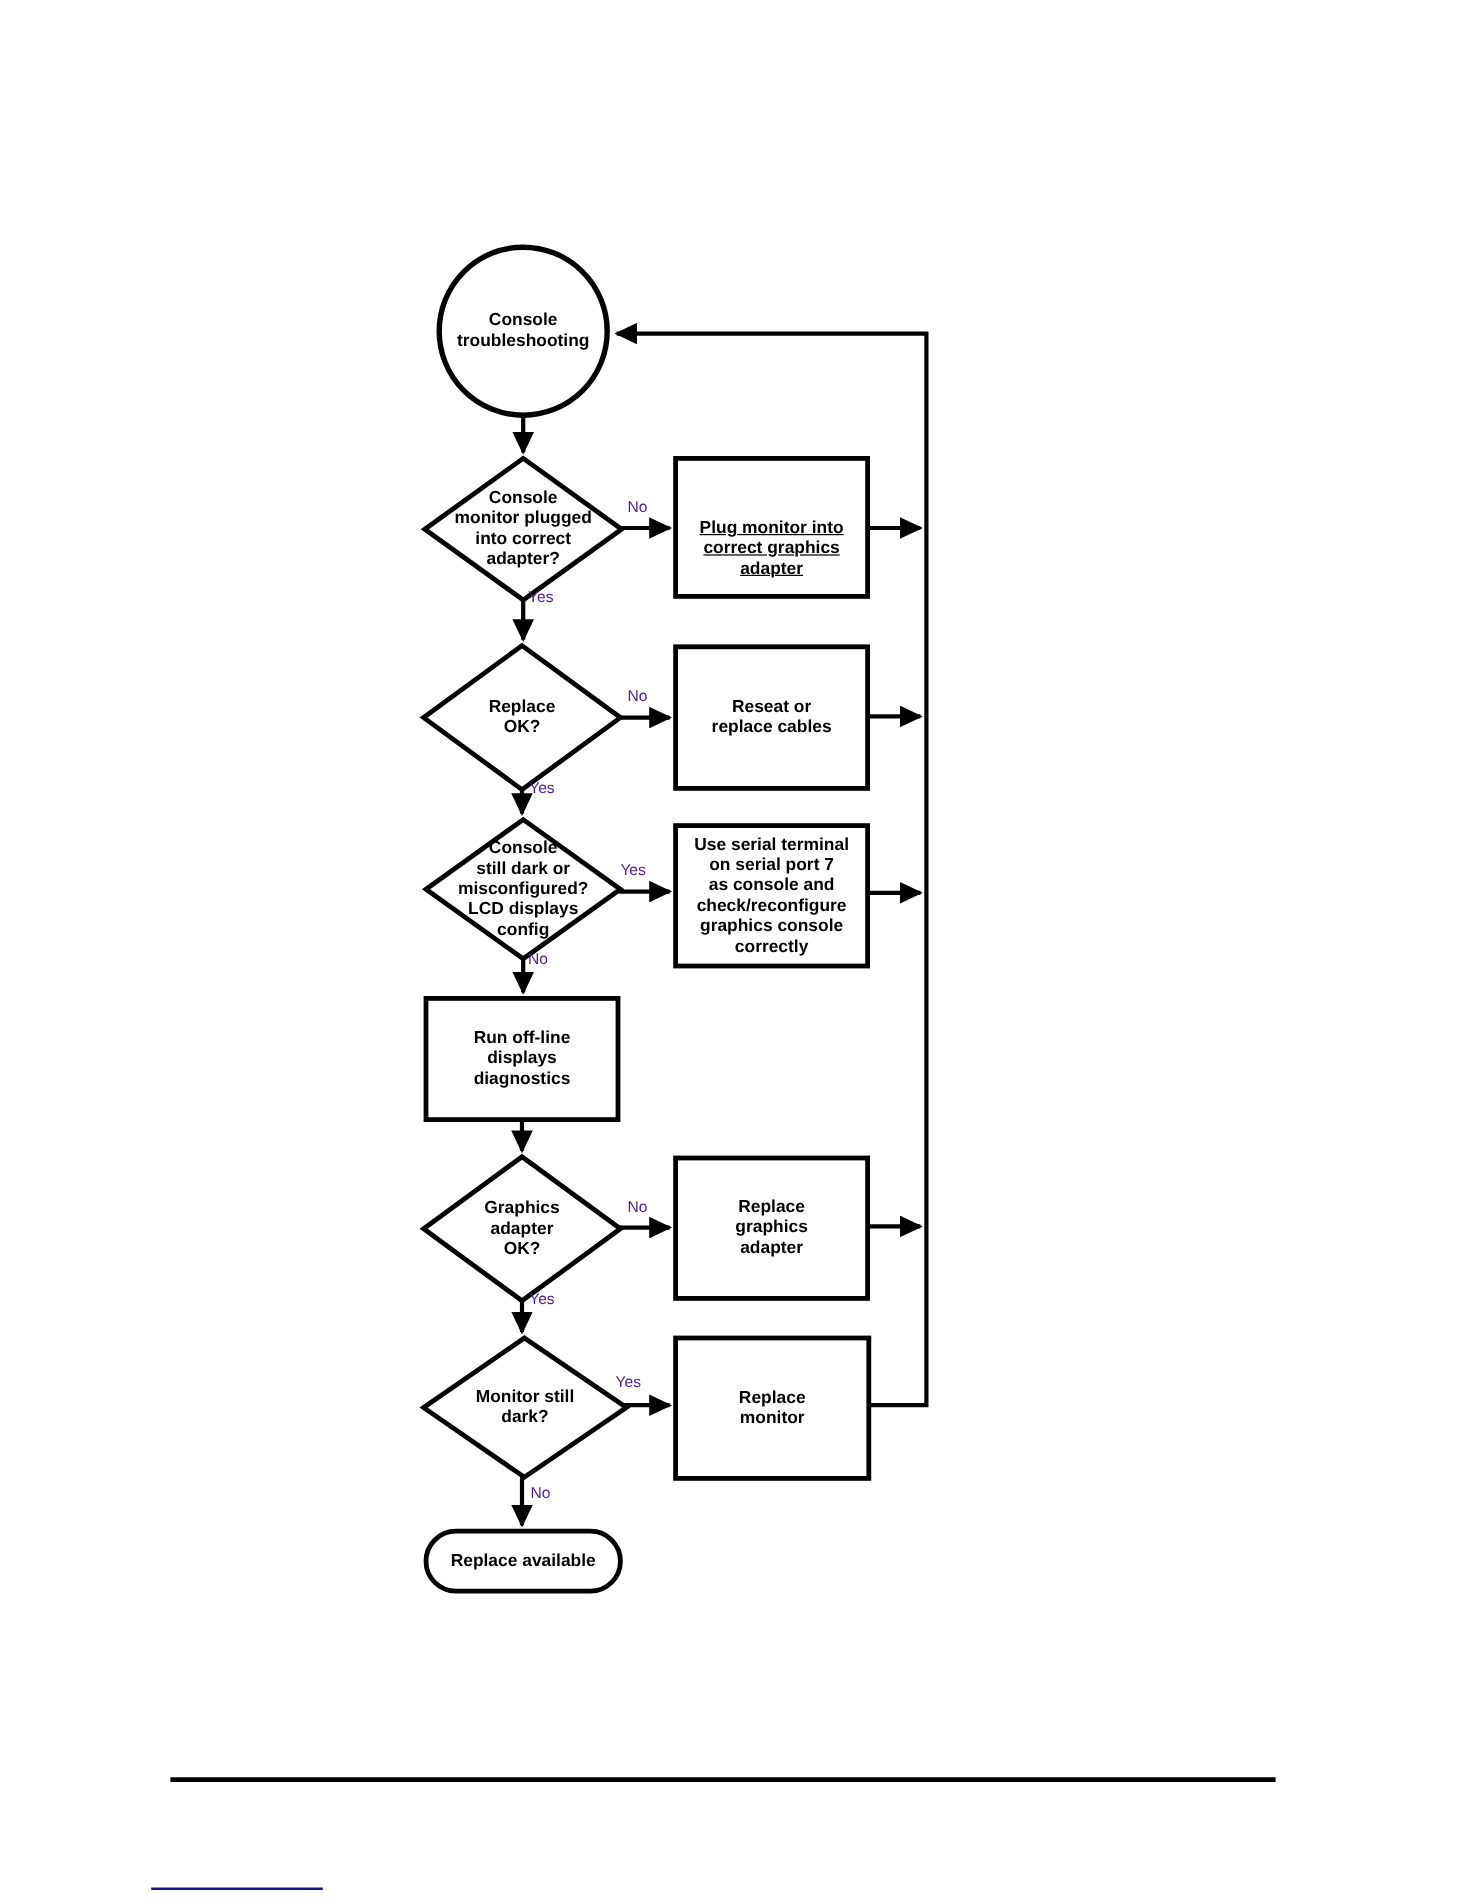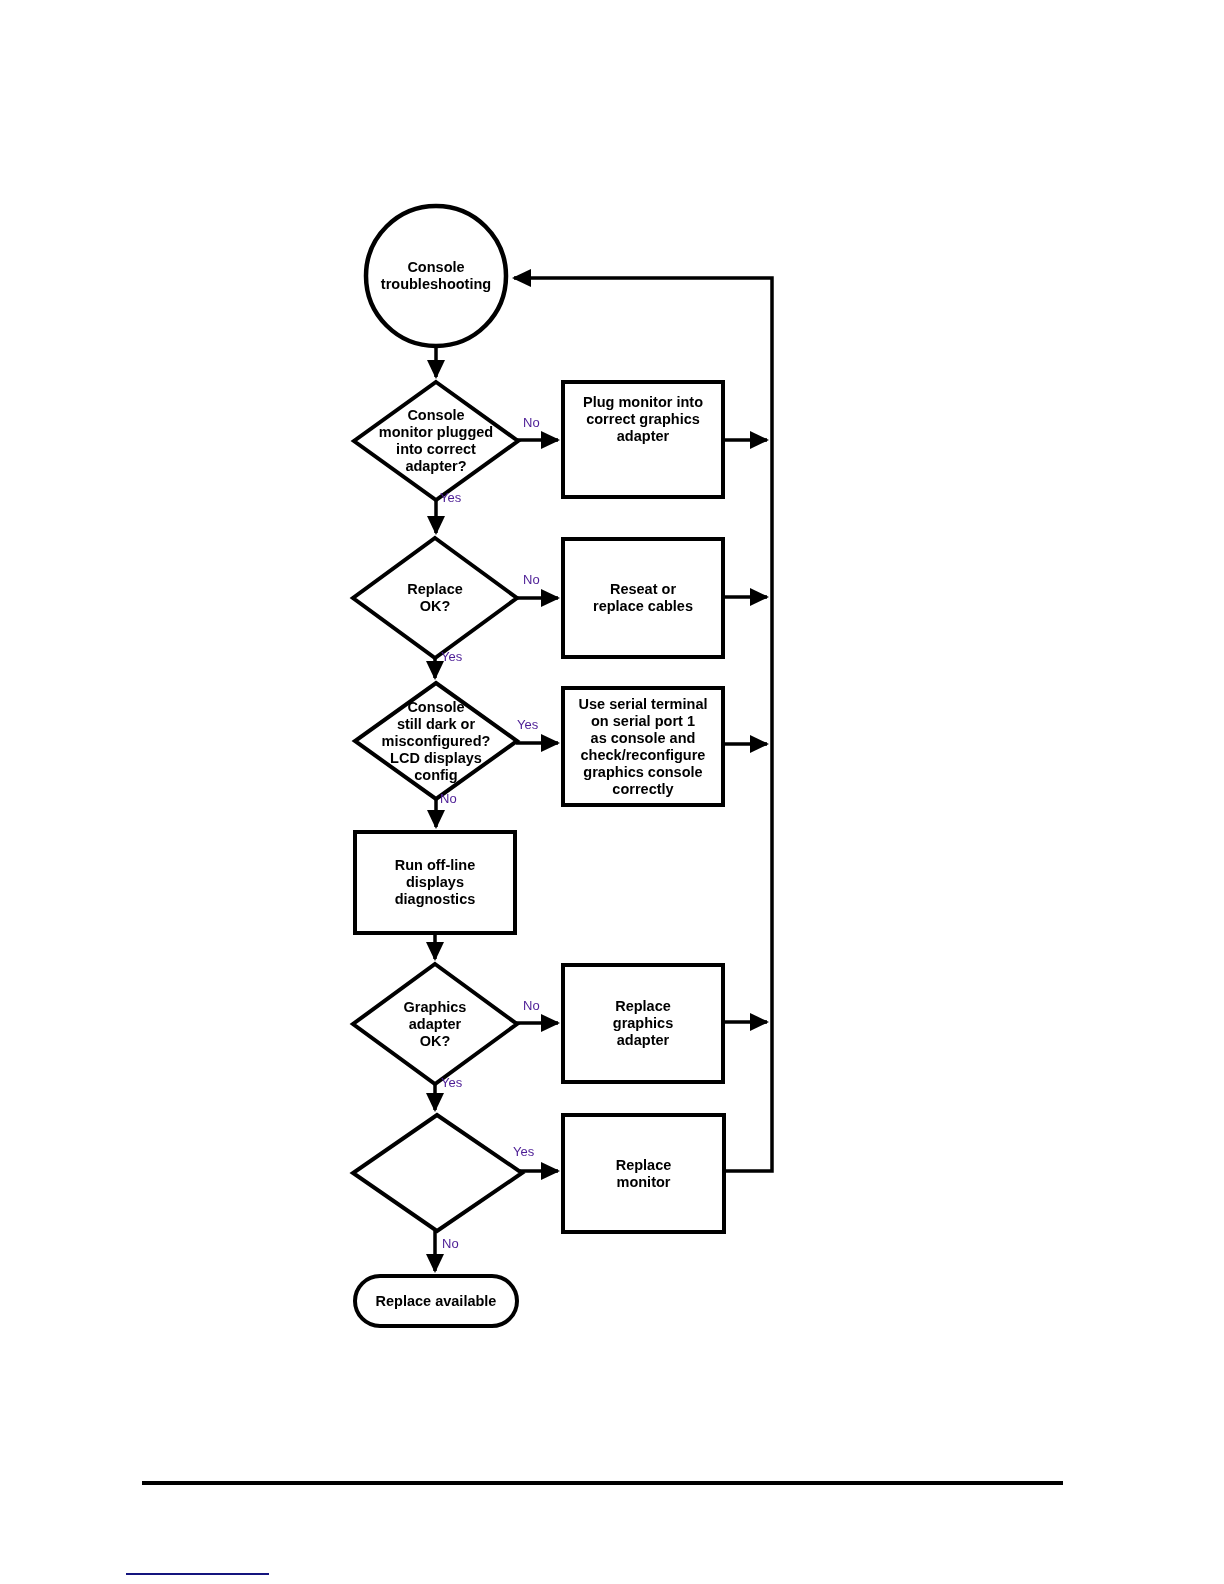--- a/index.html
+++ b/index.html
@@ -104,55 +104,57 @@
   </svg>
 
   <div class="node-label" style="left:366px; top:206px; width:140px; height:140px;">Console
 troubleshooting</div>
 
   <div class="node-label" style="left:354px; top:382px; width:164px; height:118px;">Console
 monitor plugged
 into correct
 adapter?</div>
 
-  <div class="node-label" style="left:563px; top:362px; width:160px; height:115px;">Plug monitor into
+  <div class="node-label" style="left:563px; top:400px; width:160px; height:115px;text-decoration:underline;">Plug monitor into
 correct graphics
 adapter</div>
 
   <div class="node-label" style="left:353px; top:538px; width:164px; height:120px;">Replace
 OK?</div>
 
   <div class="node-label" style="left:563px; top:539px; width:160px; height:118px;">Reseat or
 replace cables</div>
 
   <div class="node-label" style="left:355px; top:683px; width:162px; height:116px;">Console
 still dark or
 misconfigured?
 LCD displays
 config</div>
 
   <div class="node-label" style="left:563px; top:688px; width:160px; height:117px;">Use serial terminal
-on serial port 1
+on serial port 7
 as console and
 check/reconfigure
 graphics console
 correctly</div>
 
   <div class="node-label" style="left:355px; top:832px; width:160px; height:101px;">Run off-line
 displays
 diagnostics</div>
 
   <div class="node-label" style="left:353px; top:964px; width:164px; height:120px;">Graphics
 adapter
 OK?</div>
 
   <div class="node-label" style="left:563px; top:965px; width:160px; height:117px;">Replace
 graphics
 adapter</div>
 
+  <div class="node-label" style="left:353px; top:1115px; width:169px; height:116px;">Monitor still
+dark?</div>
 
   <div class="node-label" style="left:563px; top:1115px; width:161px; height:117px;">Replace
 monitor</div>
 
   <div class="node-label" style="left:355px; top:1276px; width:162px; height:50px;">Replace available</div>
 
   <div class="edge-label" style="left:523px; top:416px;">No</div>
   <div class="edge-label" style="left:440px; top:491px;">Yes</div>
 
   <div class="edge-label" style="left:523px; top:573px;">No</div>

